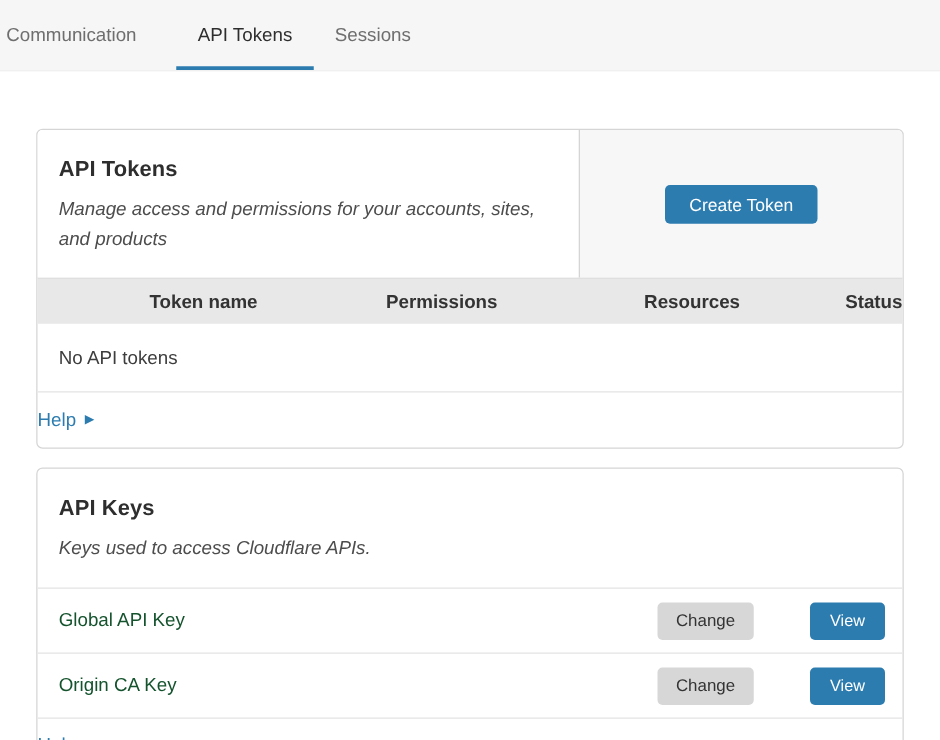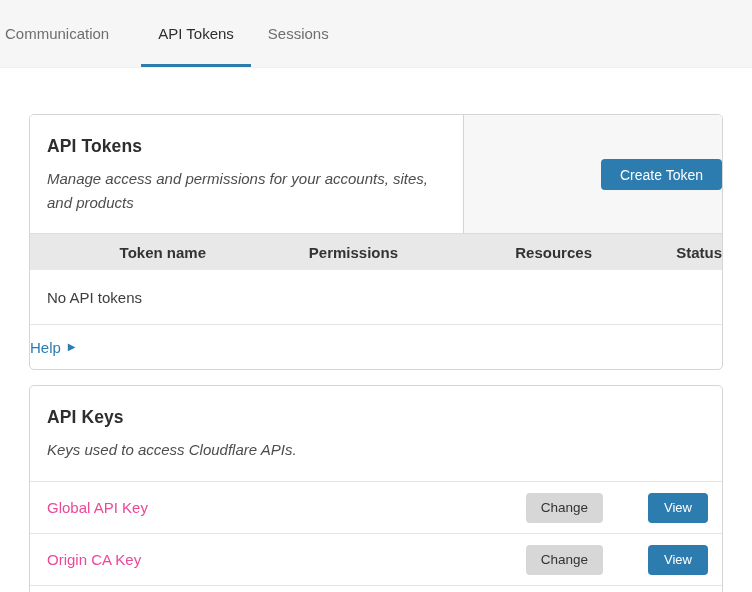--- a/index.html
+++ b/index.html
@@ -6,21 +6,21 @@
   html, body { background: #ffffff; }
   body {
     width: 752px; height: 592px;
     font-family: "Liberation Sans", "DejaVu Sans", sans-serif;
     color: #3d3d3d;
     overflow: hidden;
   }
 
   
   .tabbar {
-    height: 68px;
+    height: 57px;
     background: #f6f6f7;
     display: flex;
     align-items: stretch;
     padding-left: 0;
     border-bottom: 1px solid #f0f0f0;
   }
   .tab {
     display: flex;
     align-items: center;
     padding: 0 17px;
@@ -53,21 +53,21 @@
     width: 433px;
     padding: 21px 17px 18px 17px;
     background: #ffffff;
   }
   .card-header-right {
     flex: 1;
     background: #f7f7f8;
     border-left: 1px solid #d5d5d5;
     display: flex;
     align-items: center;
-    justify-content: flex-end;
+    justify-content: center;
   }
   .card-title {
     font-size: 17.5px;
     font-weight: bold;
     color: #2e2e2e;
     letter-spacing: 0.1px;
   }
   .card-subtitle {
     margin-top: 10px;
     font-size: 15px;
@@ -143,21 +143,21 @@
     padding: 21px 17px 19px 17px;
     border-bottom: 1px solid #e4e4e4;
   }
   .key-row {
     display: flex;
     align-items: center;
     height: 52px;
     padding: 0 14px 0 17px;
     border-bottom: 1px solid #e4e4e4;
   }
-  .key-name { font-size: 15px; color: #ec4899; }
+  .key-name { font-size: 15px; color: #14532d; }
   .key-actions { margin-left: auto; display: flex; align-items: flex-start; gap: 38px; }
   .btn-change {
     background: #d7d7d7;
     color: #333333;
     font-size: 13.5px;
     padding: 7px 15px;
     height: 30px;
   }
   .btn-view {
     font-size: 13px;

